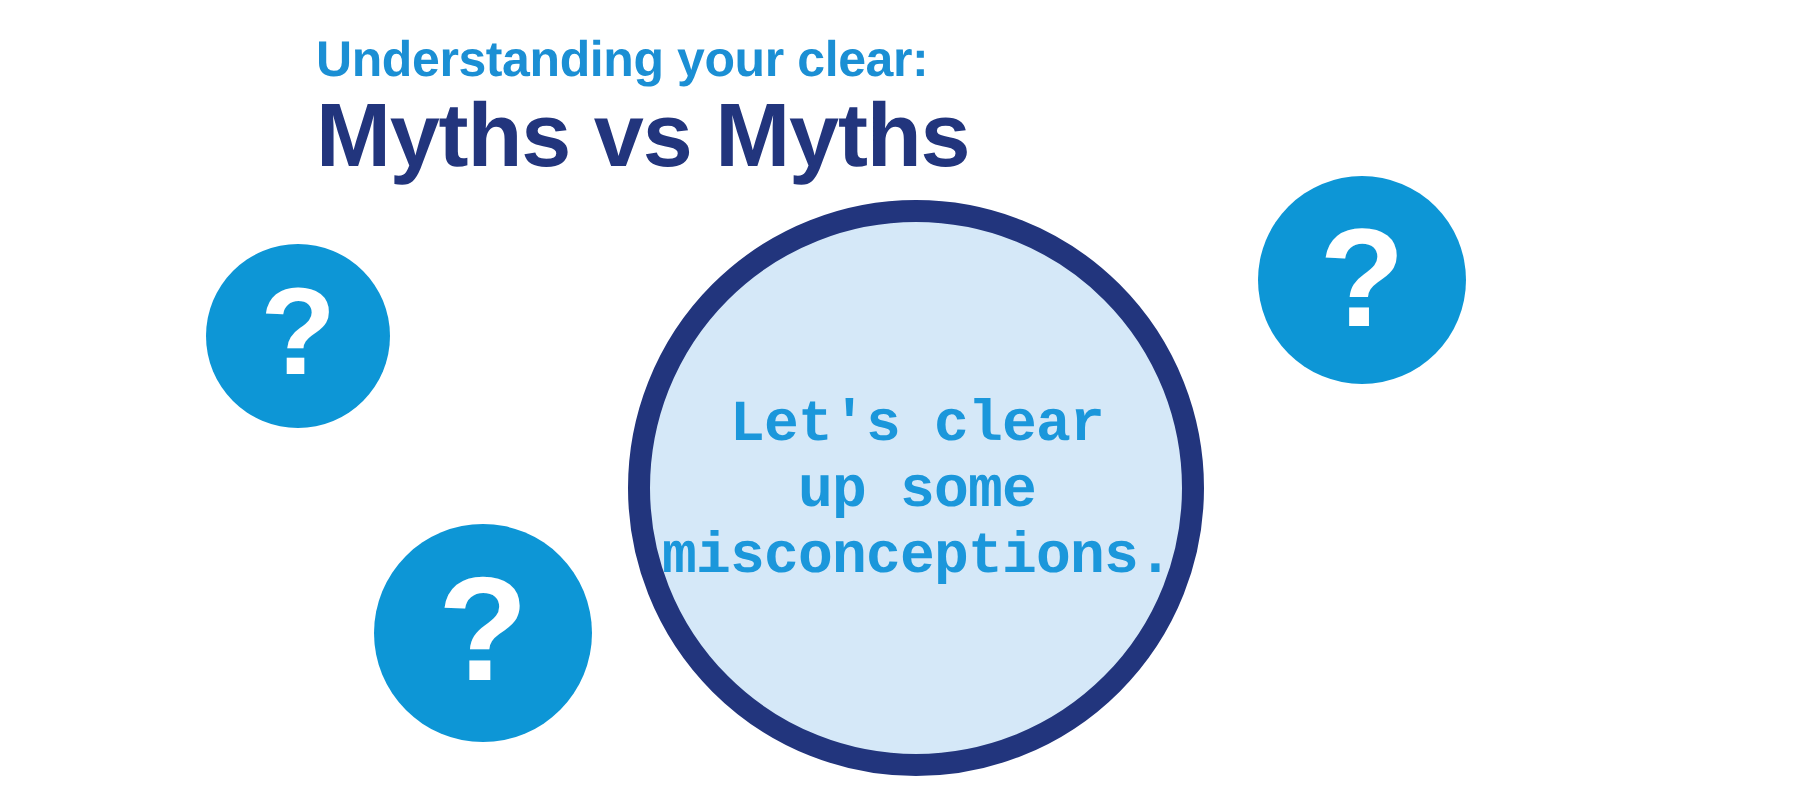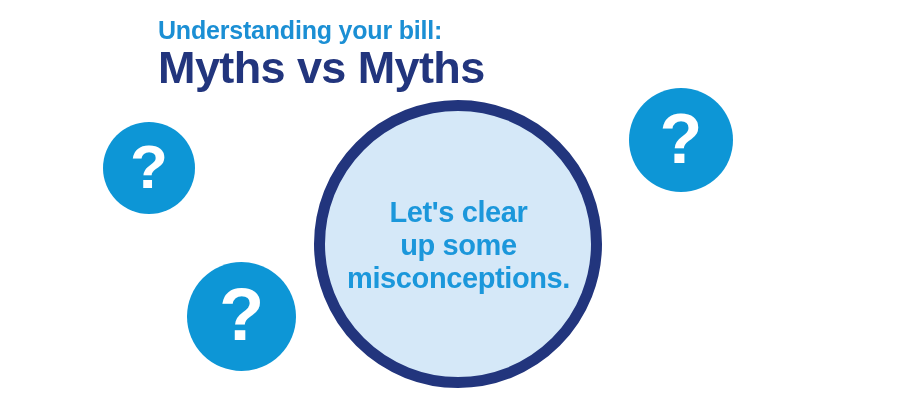--- a/index.html
+++ b/index.html
@@ -97,40 +97,40 @@
     height: 288px;
     border-radius: 50%;
     background: #d5e8f8;
     border: 11px solid #22357d;
     box-sizing: border-box;
     display: flex;
     align-items: center;
     justify-content: center;
   }
   #main-circle-text {
-    font-family: Liberation Sans, sans-serif;
+    font-family: Liberation Mono, monospace;
     font-weight: bold;
     font-size: 29px;
     line-height: 33px;
     letter-spacing: -0.4px;
     color: #1b97db;
     text-align: center;
     white-space: pre-line;
     width: 330px;
     margin-left: 1px;
     margin-top: 2px;
   }
 </style>
 </head>
 <body>
 
 <div id="graphic">
 
   <div class="heading">
-    <div class="eyebrow">Understanding your bill:</div>
+    <div class="eyebrow">Understanding your clear:</div>
     <div class="headline">Myths vs Myths</div>
   </div>
 
   <div class="qbubble" id="qbubble-left">
     <span class="qmark">?</span>
   </div>
 
   <div class="qbubble" id="qbubble-right">
     <span class="qmark">?</span>
   </div>

